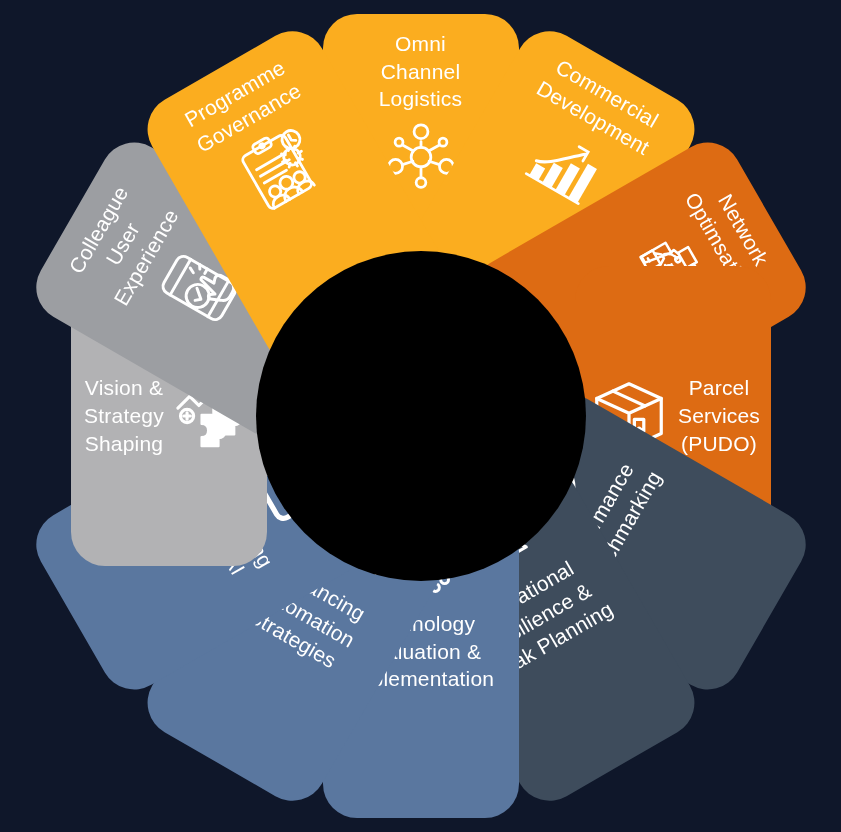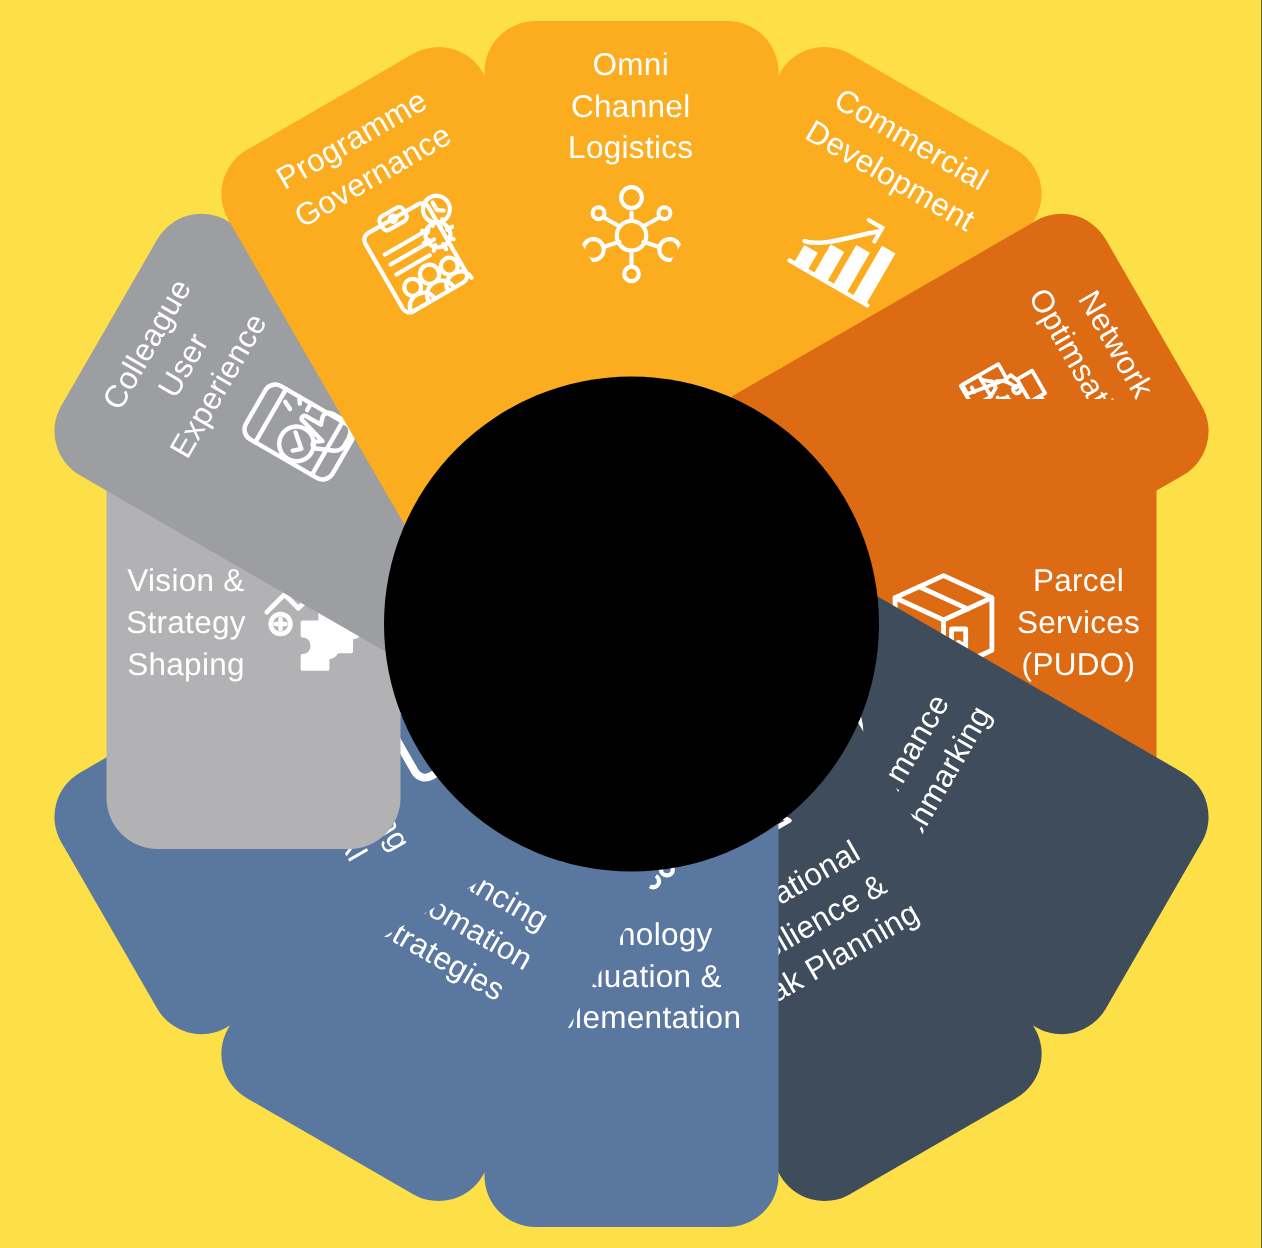--- a/index.html
+++ b/index.html
@@ -1,16 +1,16 @@
 <!DOCTYPE html>
 <html><head>
 <meta charset="utf-8">
 <style>
   html,body{margin:0;padding:0;background:#000;}
-  #stage{position:relative;width:841px;height:832px;background:#fde047;overflow:hidden;
+  #stage{position:relative;width:841px;height:832px;background:#0f172a;overflow:hidden;
          font-family:"Liberation Sans", sans-serif;}
   
   .seg{position:absolute;left:50%;top:50%;width:196px;height:300px;
        transform-origin:50% 50%;border-radius:34px;}
   .seg .inner{position:absolute;inset:0;border-radius:34px;
        display:flex;flex-direction:column;align-items:center;justify-content:flex-start;
        padding-top:16px;box-sizing:border-box;overflow:hidden;}
   .lbl{color:#fff;font-size:21px;line-height:1.32;font-weight:400;text-align:center;
        letter-spacing:.2px;width:182px;}
   .ico{width:74px;height:74px;margin-top:6px;}

